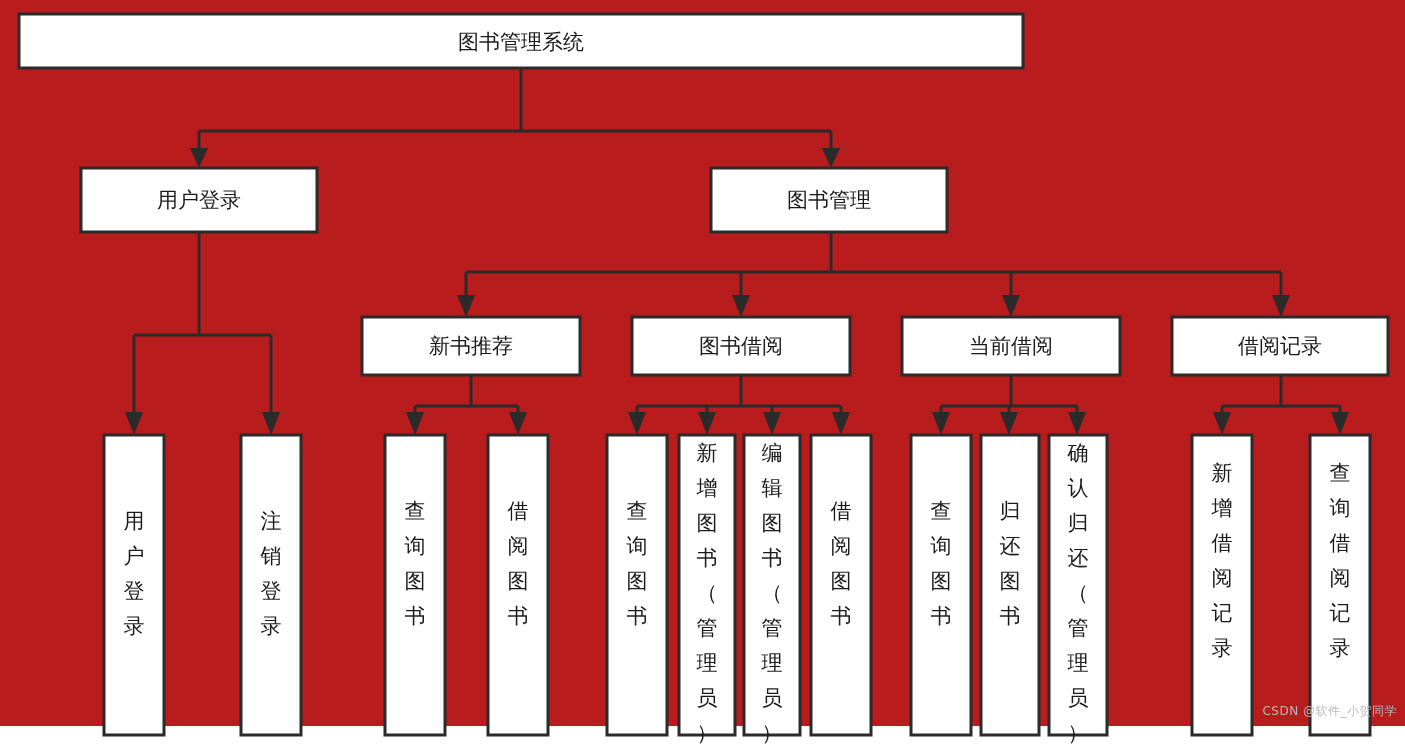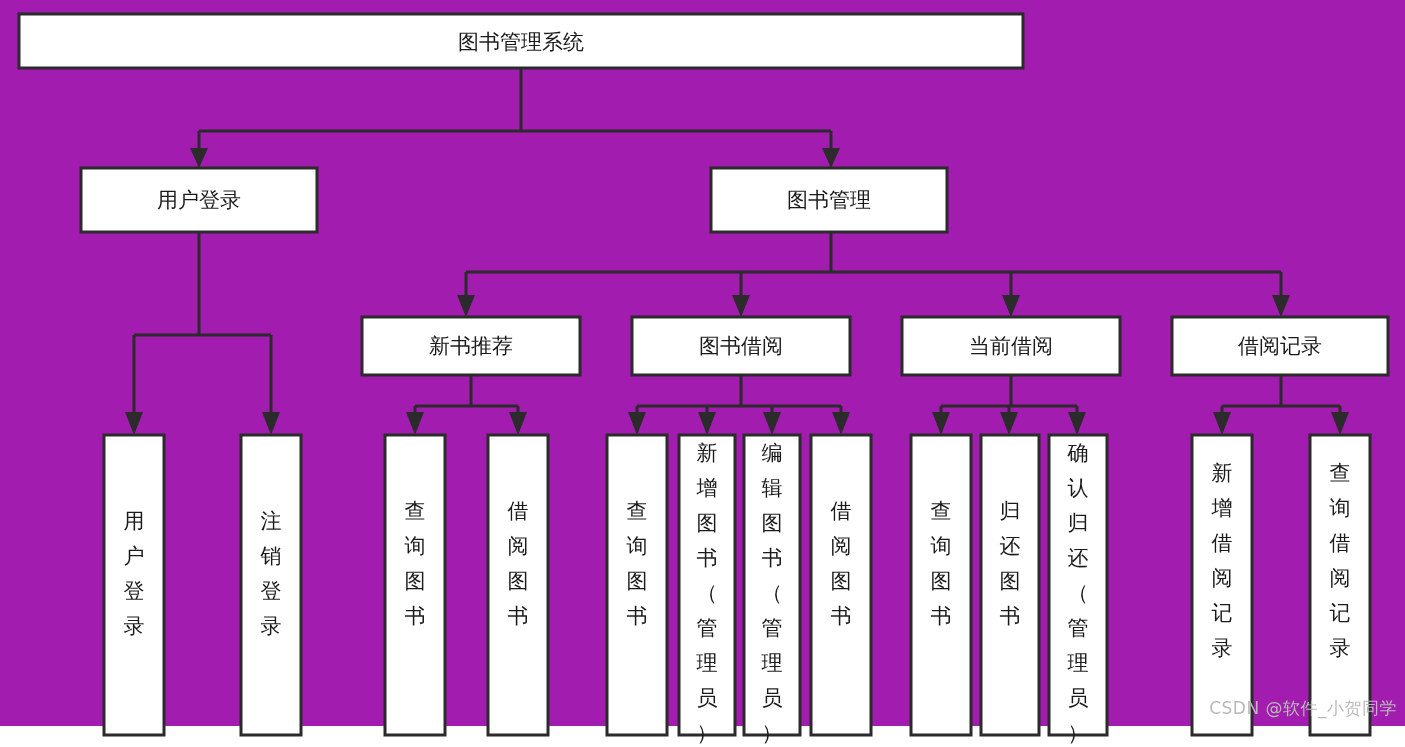--- a/index.html
+++ b/index.html
@@ -10,21 +10,21 @@
   body {
     width: 1405px;
     height: 747px;
     font-family: "DejaVu Sans", "Liberation Sans", sans-serif;
     overflow: hidden;
   }
   #diagram-root {
     position: relative;
     width: 1405px;
     height: 726px;
-    background: #a21caf;
+    background: #b91c1c;
   }
   svg#flow {
     position: absolute;
     left: 0;
     top: 0;
     width: 1405px;
     height: 747px;
   }
   .node-box {
     fill: #ffffff;
@@ -51,21 +51,21 @@
   }
   .arrow-head {
     fill: #2b2b2b;
     stroke: none;
   }
   .watermark {
     position: absolute;
     right: 8px;
     bottom: 6px;
     font-family: "DejaVu Sans", "Liberation Sans", sans-serif;
-    font-size: 17px;
+    font-size: 12px;
     color: #b9b9b9;
     white-space: nowrap;
     letter-spacing: 0.5px;
     margin-left: 27px;
   }
 </style>
 </head>
 <body>
 
 <div id="diagram-root">

